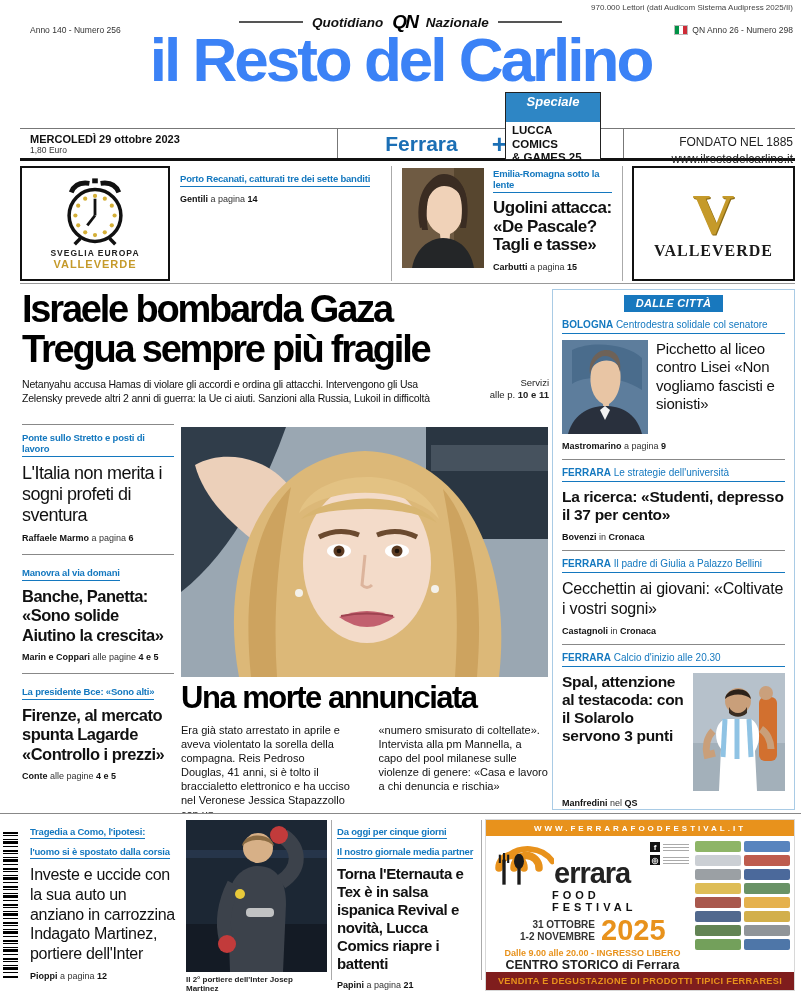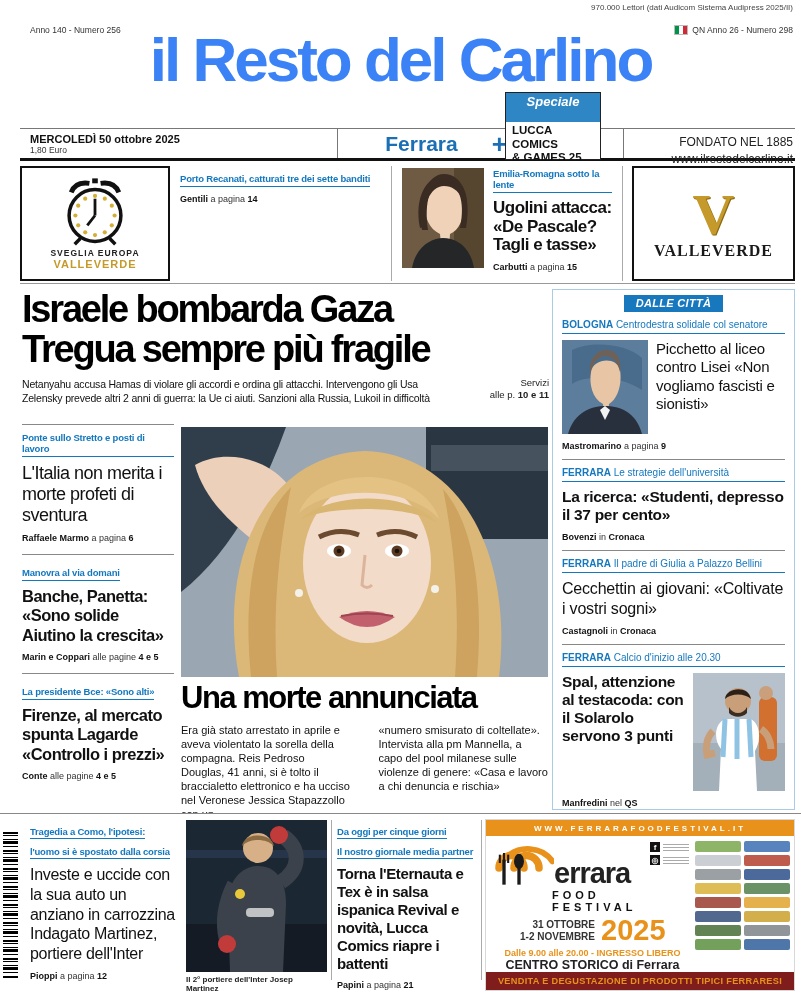--- a/index.html
+++ b/index.html
@@ -139,20 +139,27 @@
   .fad-foot { height:19px; background:#7f1d1d; color:#e8921c; font-size:9.2px; font-weight:800;
     letter-spacing:0.3px; display:flex; align-items:center; justify-content:center; }
   svg { display:block; }
 </style>
 </head>
 <body>
 
 <div class="page">
 
   <div class="readers">970.000 Lettori  (dati Audicom Sistema Audipress 2025/II)</div>
+  <div class="qn-row">
+    <div class="qn-dash"></div>
+    <span class="qn-word">Quotidiano</span>
+    <span class="qn-logo">QN</span>
+    <span class="qn-word">Nazionale</span>
+    <div class="qn-dash"></div>
+  </div>
   <div class="ed-left">Anno 140 - Numero 256</div>
   <div class="ed-right">
     <span class="flag">
         <span style="background:#009246"></span>
         <span style="background:#fff"></span>
         <span style="background:#ce2b37"></span>
       </span>
     <span>QN Anno 26 - Numero 298</span>
   </div>
 
@@ -161,21 +168,21 @@
     <div class="speciale-head">Speciale</div>
     <div class="speciale-body">
       <div>LUCCA</div>
       <div>COMICS</div>
       <div>&amp; GAMES 25</div>
     </div>
   </div>
 
   <div class="daterow">
     <div class="dr-left">
-      <div class="dr-date">MERCOLEDÌ 50 ottobre 2025</div>
+      <div class="dr-date">MERCOLEDÌ 29 ottobre 2023</div>
       <div class="dr-price">1,80 Euro</div>
     </div>
     <div class="dr-center">
       <span class="dr-edition">Ferrara</span>
       <span class="dr-plus">+</span>
     </div>
     <div class="dr-right">
       <div>FONDATO NEL 1885</div>
       <div>www.ilrestodelcarlino.it</div>
     </div>
@@ -252,21 +259,21 @@
       <div class="services">
         <div>Servizi</div>
         <div><span>alle p.</span> <b>10 e 11</b></div>
       </div>
     </div>
   </div>
 
   <div class="leftcol">
     <div class="lsec">
       <span class="kicker">Ponte sullo Stretto e posti di lavoro</span>
-      <div class="lh-light">L'Italia non merita i morte profeti di sventura</div>
+      <div class="lh-light">L'Italia non merita i sogni profeti di sventura</div>
       <div class="byline"><b>Raffaele Marmo</b> <span>a pagina</span> <b>6</b></div>
     </div>
     <div class="lsec">
       <span class="kicker">Manovra al via domani</span>
       <div class="lh-bold">Banche, Panetta: «Sono solide Aiutino la crescita»</div>
       <div class="byline"><b>Marin e Coppari</b> <span>alle pagine</span> <b>4 e 5</b></div>
     </div>
     <div class="lsec">
       <span class="kicker">La presidente Bce: «Sono alti»</span>
       <div class="lh-bold">Firenze, al mercato spunta Lagarde «Controllo i prezzi»</div>

